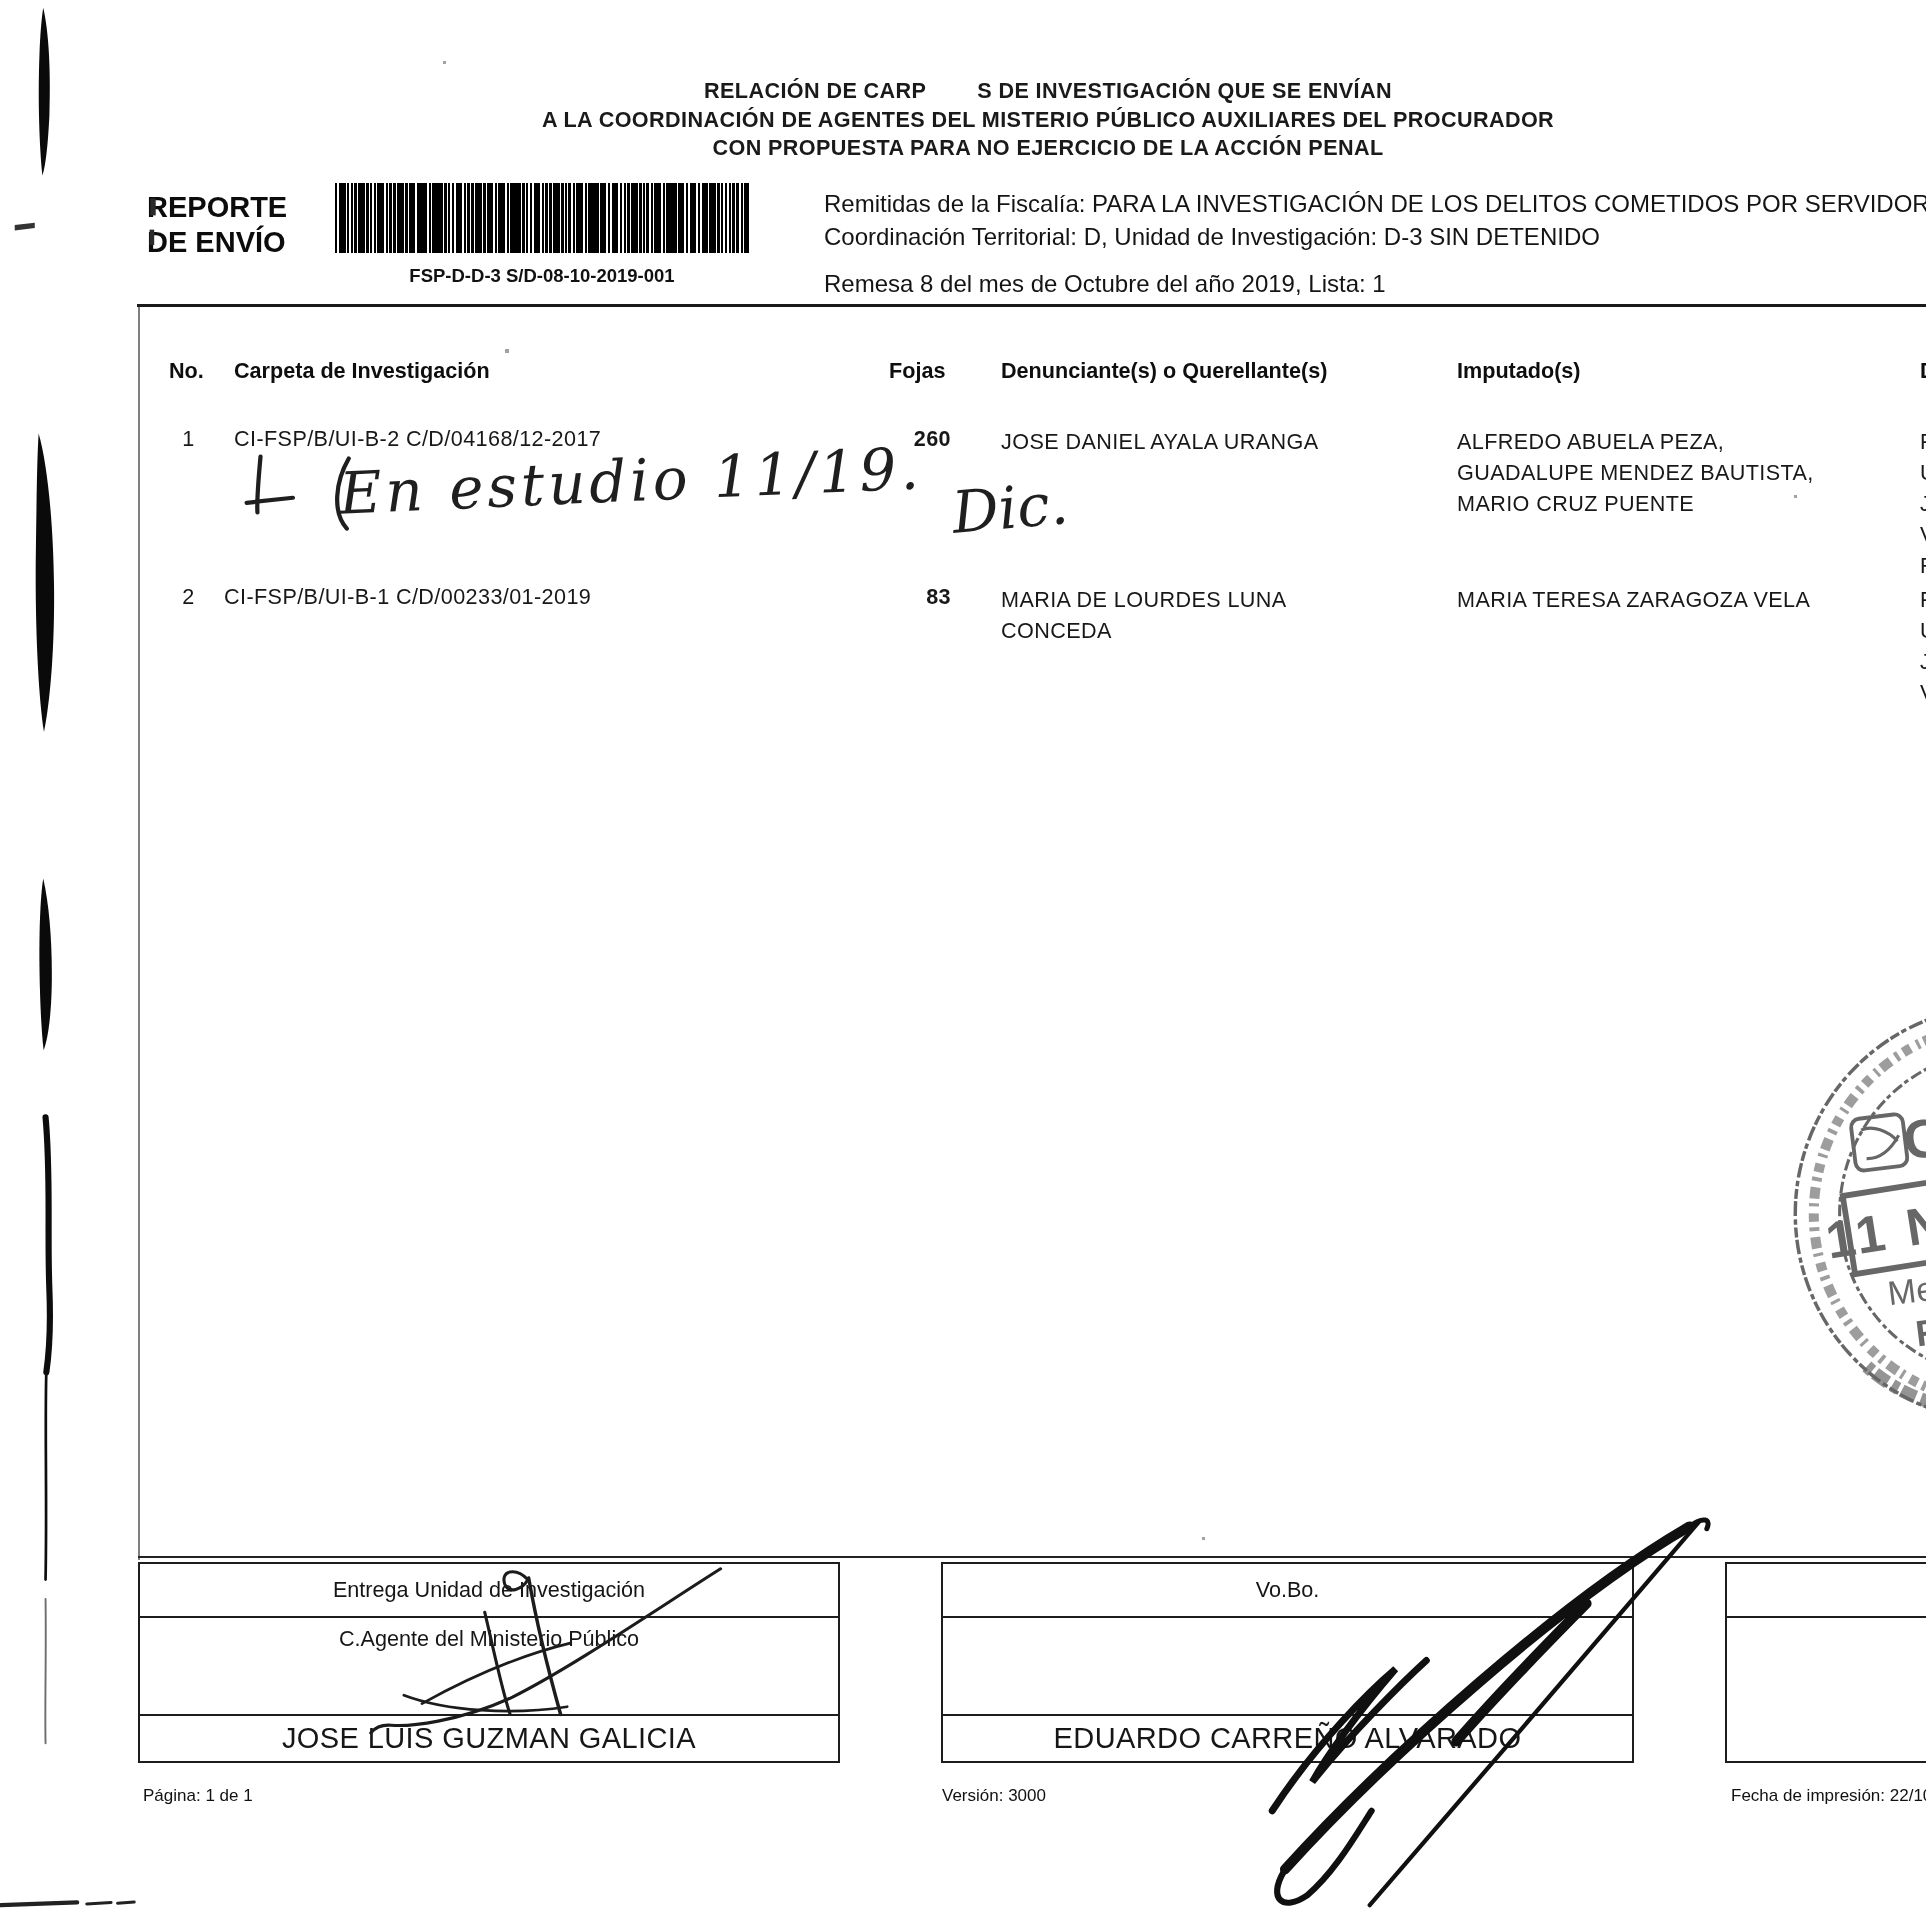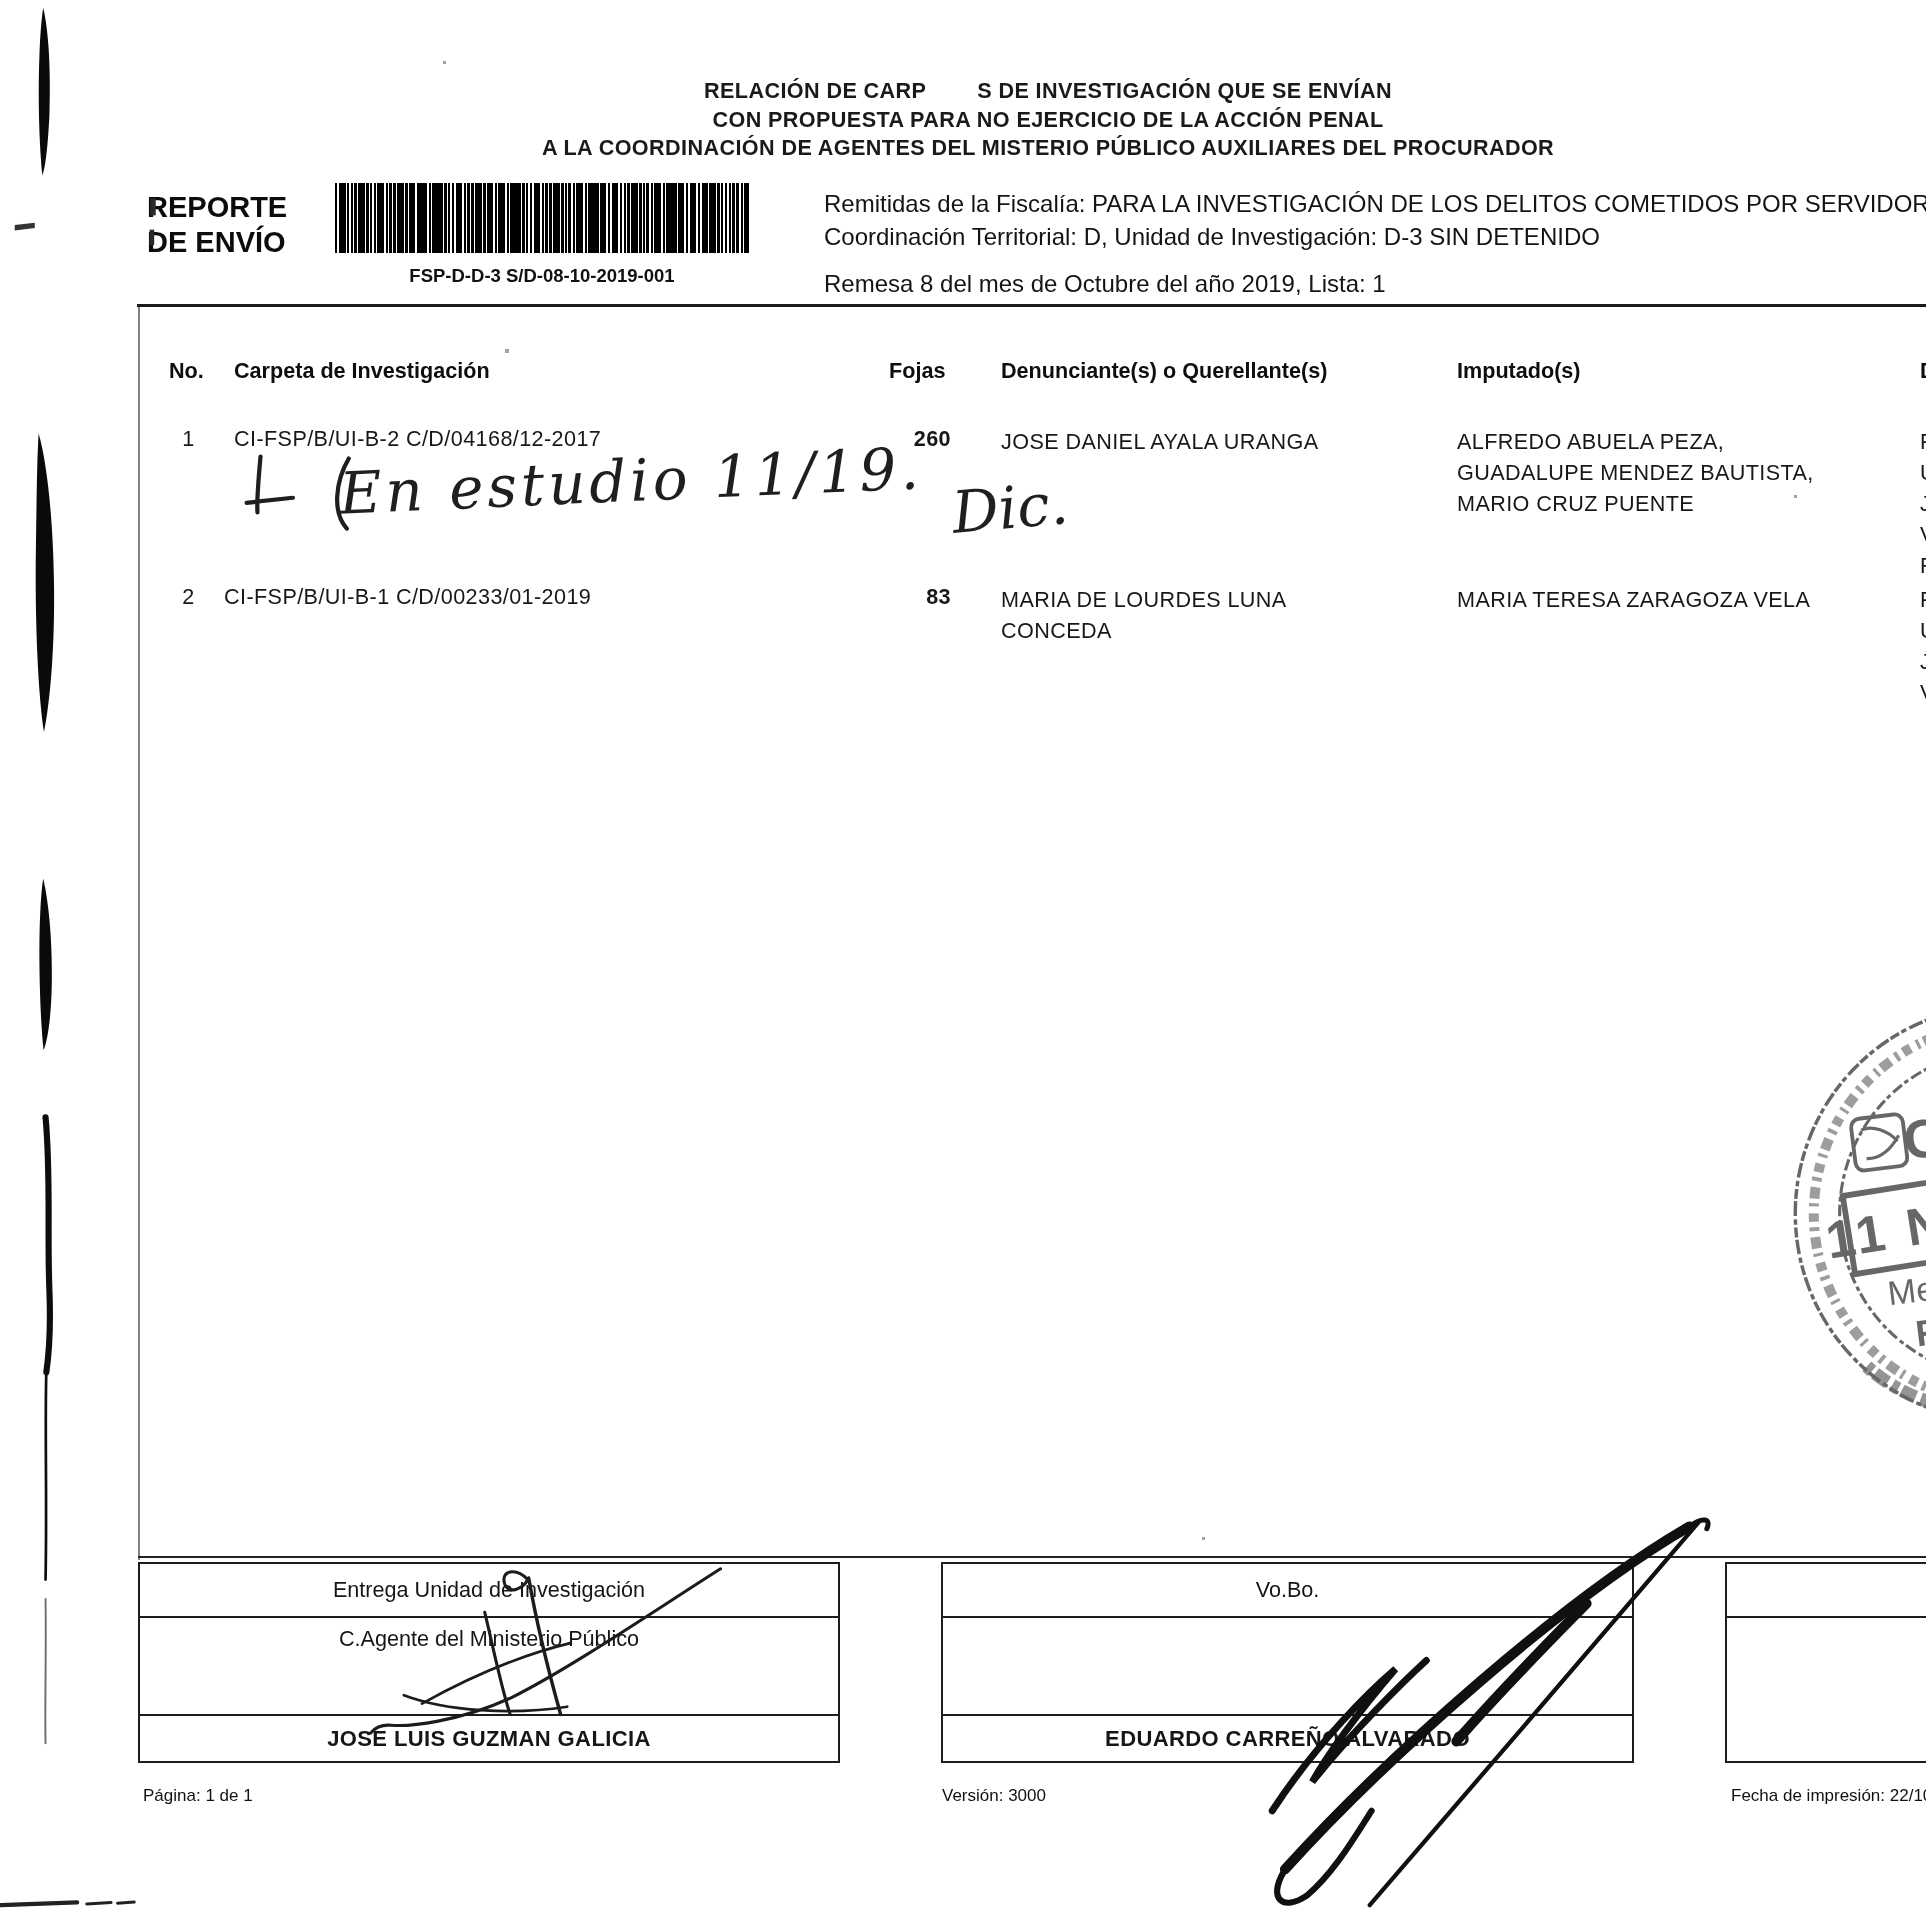--- a/index.html
+++ b/index.html
@@ -35,36 +35,36 @@
   .hand2{font-family:"DejaVu Serif",serif;font-style:italic;color:#1f1f1f;font-size:58px;
          transform:rotate(-5deg);}
   
   .boxes-topline{left:138px;top:1556px;width:2272px;height:1.9px;background:#222;}
   .sigbox{border:2.3px solid #1d1d1d;top:1562px;height:201px;box-sizing:border-box;}
   .sigbox .hdr{position:absolute;left:0;top:0;width:100%;height:54px;border-bottom:2.3px solid #1d1d1d;
                box-sizing:border-box;display:flex;align-items:center;justify-content:center;
                font-size:21.6px;color:#161616;}
   .sigbox .namebar{position:absolute;left:0;bottom:0;width:100%;height:47px;border-top:2.3px solid #1d1d1d;
                box-sizing:border-box;display:flex;align-items:center;justify-content:center;
-               font-size:22px;color:#161616;letter-spacing:0.4px;font-weight:bold;}
+               font-size:29px;color:#161616;letter-spacing:0.4px;}
   .sigbox .sub{position:absolute;left:0;top:62px;width:100%;text-align:center;
                font-size:21.6px;color:#161616;}
   .footer{font-size:17px;color:#111;top:1786px;}
   .speck{position:absolute;background:#555;opacity:.55;}
   svg{position:absolute;left:0;top:0;}
 </style>
 </head>
 <body>
 
 <div class="page">
 
   <div class="abs doc-header">
     <div class="pre">RELACIÓN DE CARP        S DE INVESTIGACIÓN QUE SE ENVÍAN</div>
+    <div>A LA COORDINACIÓN DE AGENTES DEL MISTERIO PÚBLICO AUXILIARES DEL PROCURADOR</div>
     <div>CON PROPUESTA PARA NO EJERCICIO DE LA ACCIÓN PENAL</div>
-    <div>A LA COORDINACIÓN DE AGENTES DEL MISTERIO PÚBLICO AUXILIARES DEL PROCURADOR</div>
   </div>
 
   <div class="abs report-title">
     <div>REPORTE</div>
     <div>DE ENVÍO</div>
   </div>
   <div class="abs barcode"></div>
   <div class="abs barcode-caption">FSP-D-D-3 S/D-08-10-2019-001</div>
 
   <div class="abs fisc-line nowrap" style="left:824px;top:190px;">Remitidas de la Fiscalía: PARA LA INVESTIGACIÓN DE LOS DELITOS COMETIDOS POR SERVIDORES PÚBLICOS,</div>

